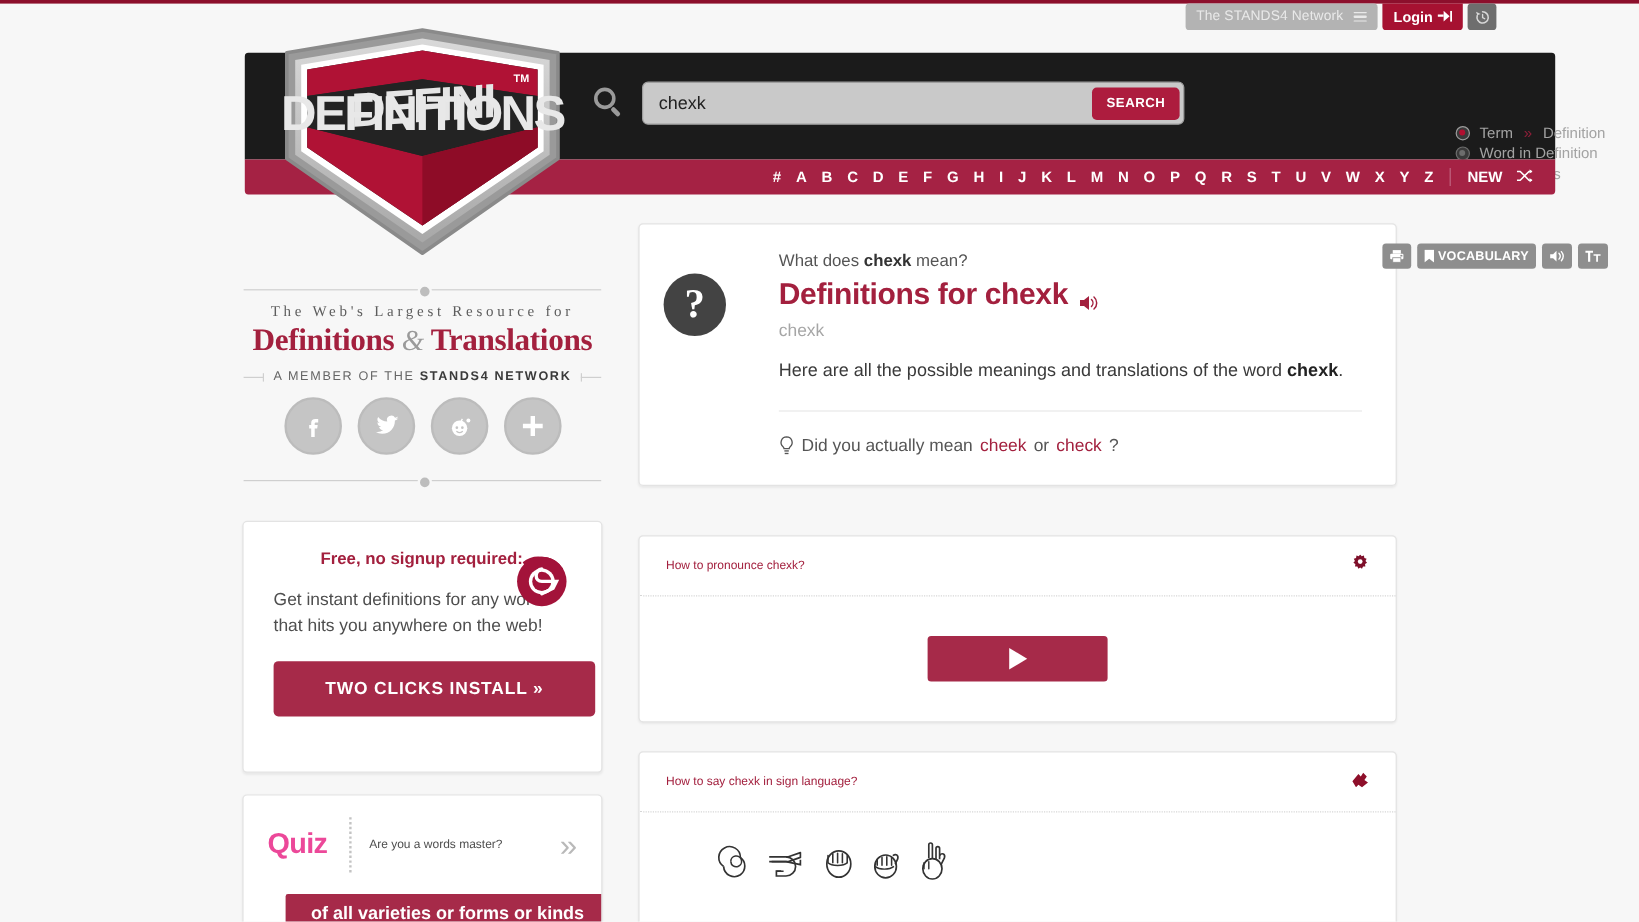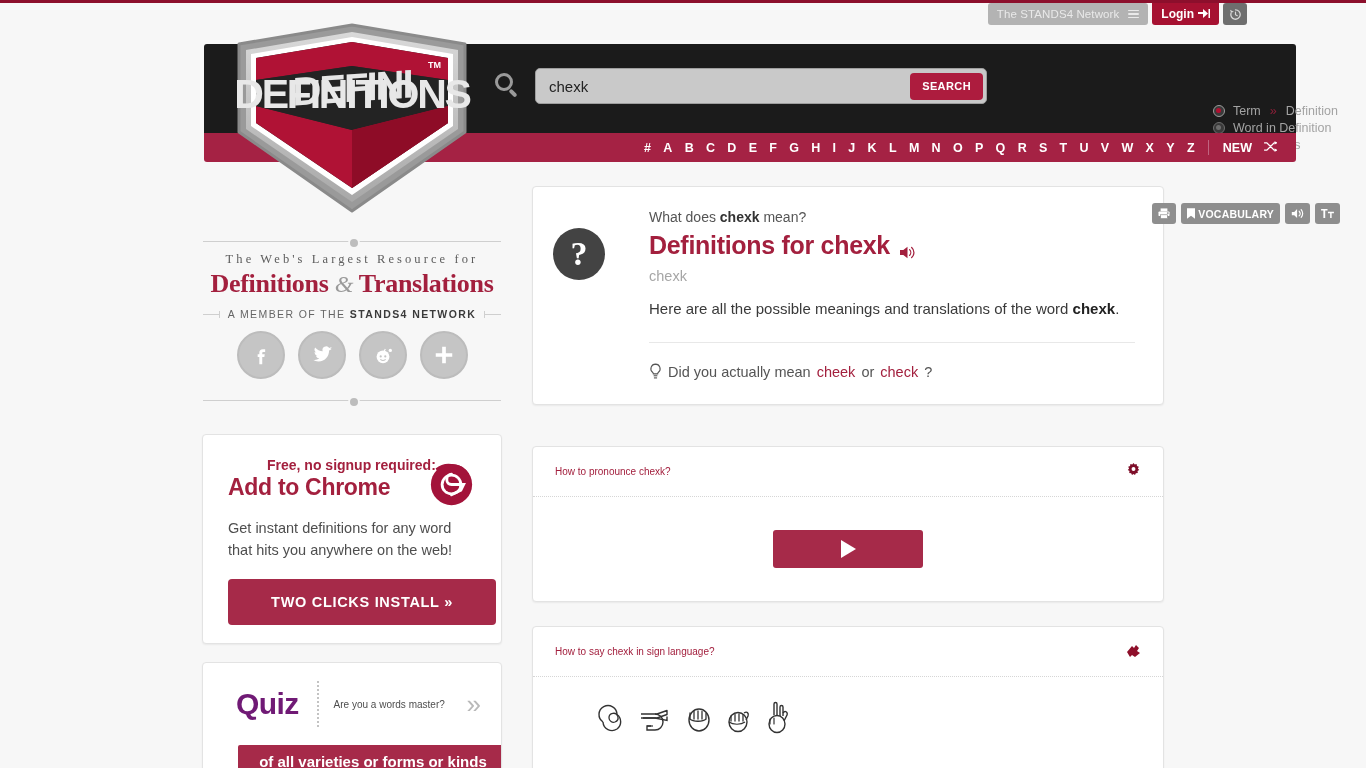--- a/index.html
+++ b/index.html
@@ -181,21 +181,21 @@
     display: block; width: 268px; height: 46px; margin-top: 18px;
     background: #a62a49; color: #fff; border: 0; border-radius: 4px;
     font-size: 14.5px; font-weight: bold; letter-spacing: .7px; cursor: pointer;
     font-family: "Liberation Sans", sans-serif;
   }
   .quiz-card {
     position: absolute; left: 202px; top: 662px; width: 300px; height: 120px;
     padding: 18px 20px 0 20px; overflow: hidden;
   }
   .quiz-head { display: flex; align-items: center; }
-  .quiz-word { font-size: 30px; font-weight: bold; color: #701a75; letter-spacing: -.6px; margin-left: 13px; }
+  .quiz-word { font-size: 24px; font-weight: bold; color: #ec4899; letter-spacing: -.6px; }
   .quiz-vdiv { width: 1px; border-left: 2px dotted #c3c3c3; height: 46px; margin: 0 15px 0 18px; }
   .quiz-sub { font-size: 10px; color: #4e4e4e; line-height: 19px; flex: 1; }
   .quiz-chev { color: #b9b9b9; font-size: 26px; line-height: 20px; }
   .quiz-answer {
     margin: 18px -20px 0 -20px; height: 30px; background: #a62a49;
     color: #fff; font-size: 15px; font-weight: bold; text-align: center;
     line-height: 34px; width: 270px; margin-left: 15px; border-radius: 2px;
     overflow: hidden;
   }
 
@@ -423,21 +423,20 @@
       <svg width="22" height="22" viewBox="0 0 24 24">
         <path fill="#fff" d="M10 3h4v7h7v4h-7v7h-4v-7H3v-4h7z"></path>
       </svg>
     </a>
   </div>
   <div class="rule-dot bottom-rule"></div>
 </div>
 
 <div class="card chrome-card">
   <div class="chrome-free">Free, no signup required:</div>
-  <div class="chrome-title">Add to Chrome</div>
   <div class="chrome-logo">
     <svg width="45" height="45" viewBox="0 0 48 48">
       <circle cx="24" cy="24" r="22" fill="#a3133a"></circle>
       <path d="M24 2a22 22 0 0 1 19 11H24a11 11 0 0 0-9.6 5.6L7 7A21.9 21.9 0 0 1 24 2z" fill="#a3133a"></path>
       <circle cx="24" cy="24" r="11.5" fill="#fff"></circle>
       <circle cx="24" cy="24" r="8.5" fill="#a3133a"></circle>
       <path d="M24 13c-3 0-5 3-5 6s2 5 5 5h13l-3 6-10 5" stroke="#fff" stroke-width="3" fill="none" stroke-linecap="round"></path>
     </svg>
   </div>
   <div class="chrome-desc">Get instant definitions for any word that hits you anywhere on the web!</div>

